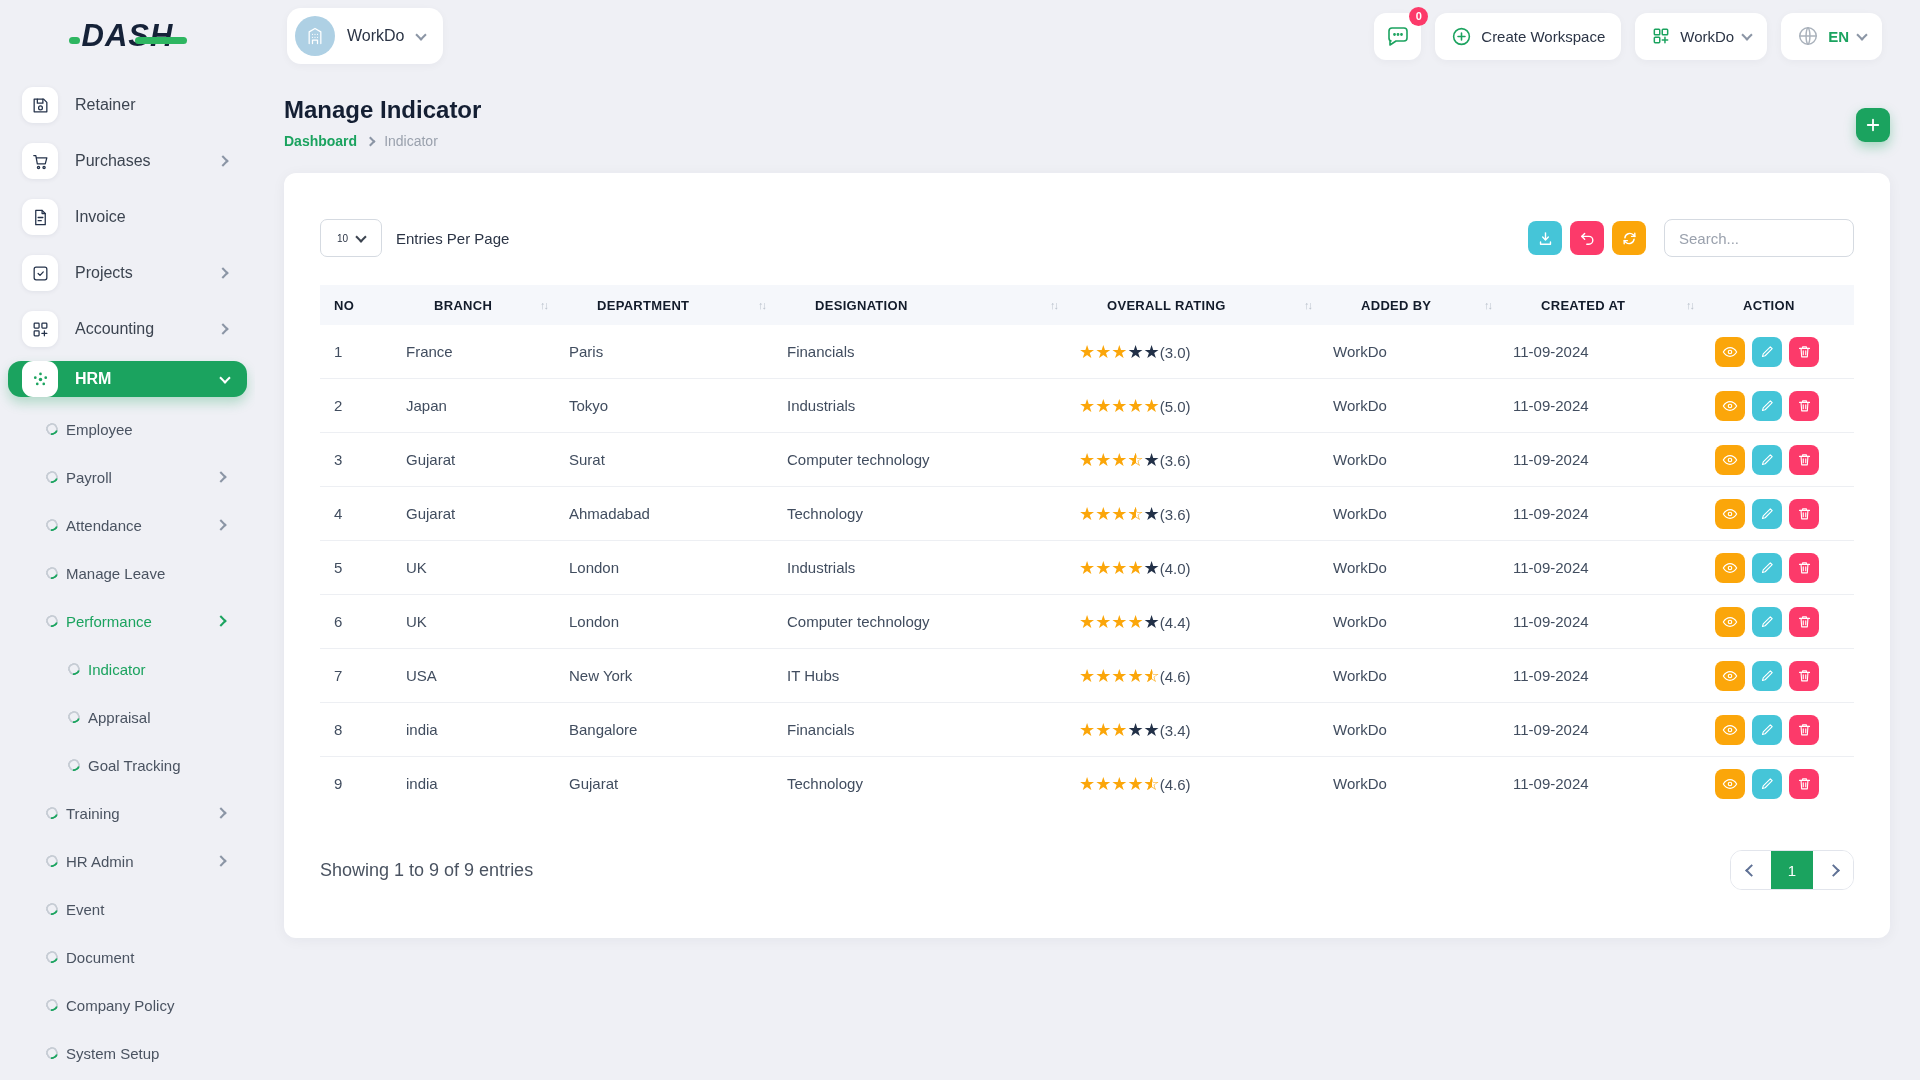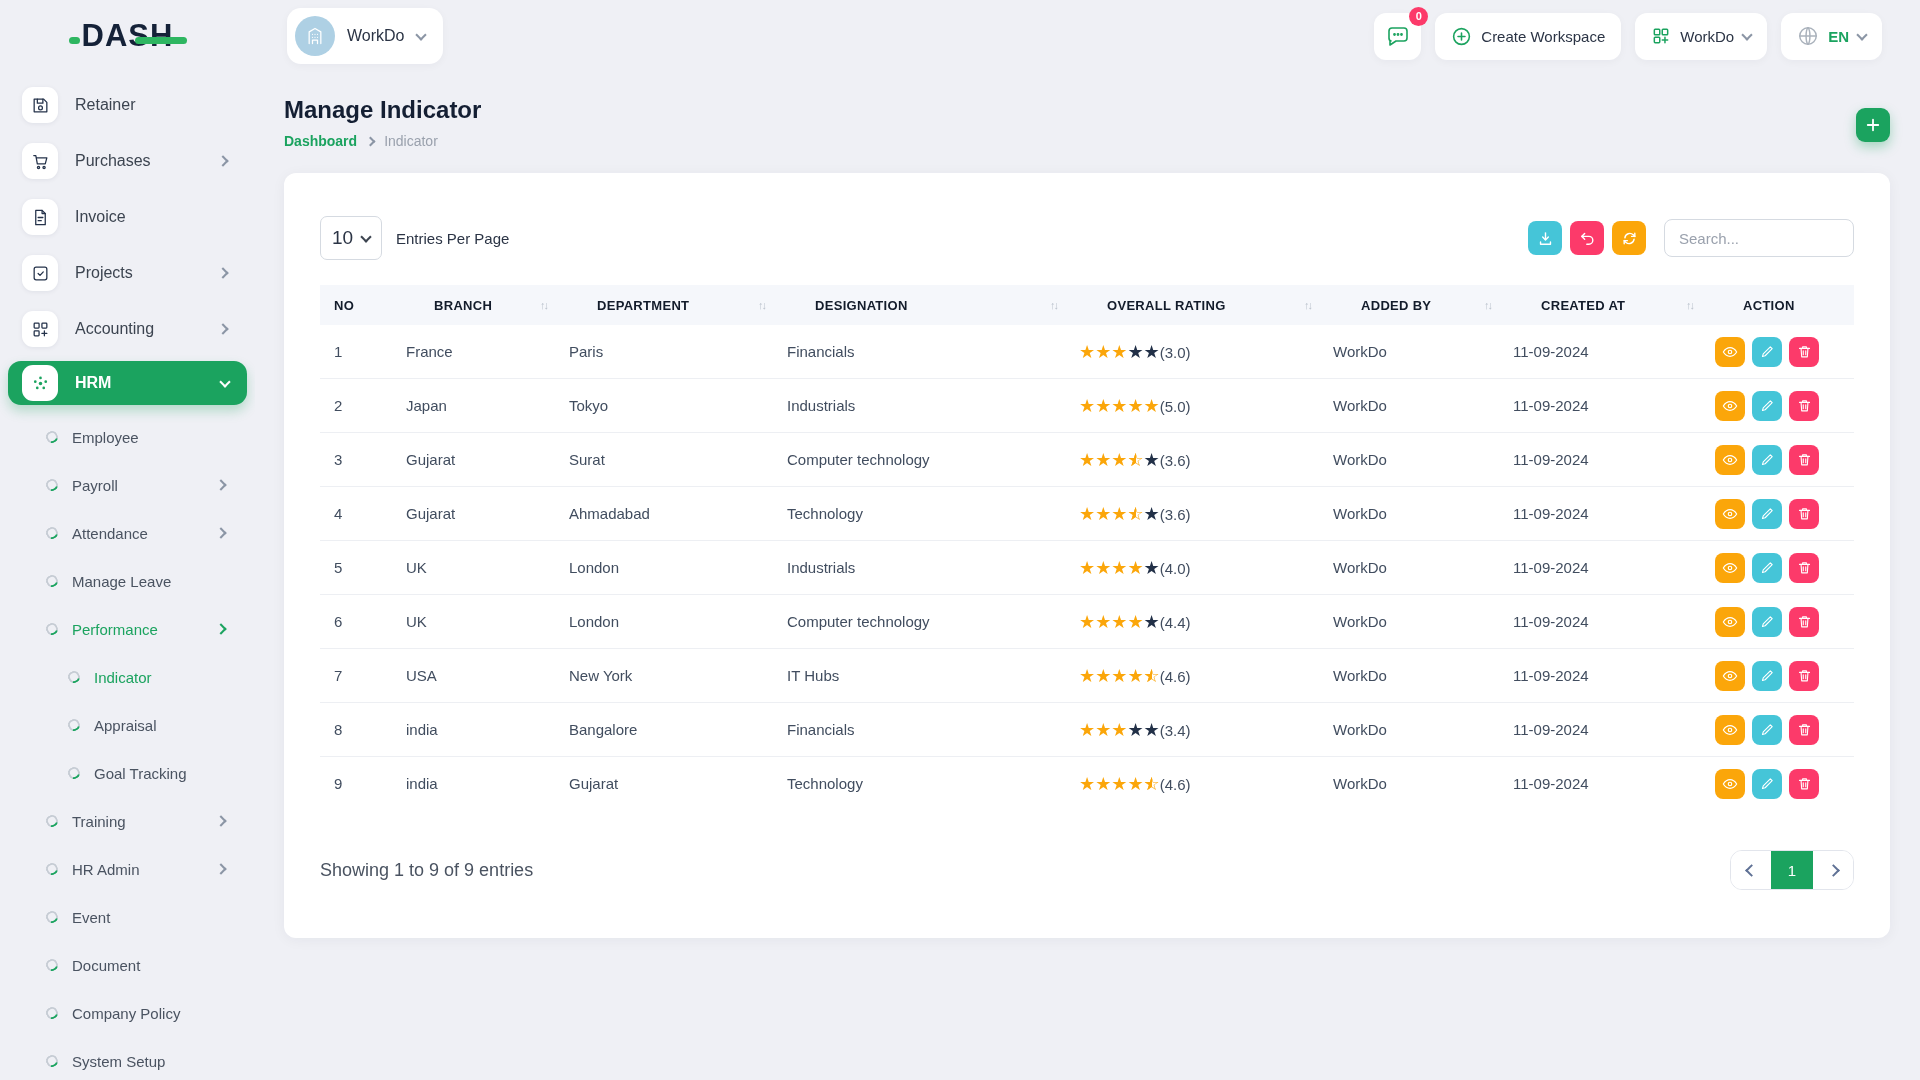--- a/index.html
+++ b/index.html
@@ -22,58 +22,58 @@
   .chev.down{transform:rotate(45deg);margin-top:-3px;}
   .chev.right{transform:rotate(-45deg);}
   .chev.left{transform:rotate(135deg);}
   .chev.small{width:6px;height:6px;}
   .chev.green{border-color:var(--green);}
   .chev.white{border-color:#fff;}
   .chev.dark{border-color:#3c4450;}
 
   
   .topbar{position:absolute;top:0;left:0;width:1920px;height:72px;display:flex;align-items:center;box-sizing:border-box;padding-right:38px;}
-  .logo-wrap{width:255px;display:flex;justify-content:center;}
+  .logo-wrap{width:255px;display:flex;justify-content:center;font-style:italic;}
   .logo{position:relative;font-weight:800;font-size:31px;letter-spacing:1px;color:#152238;cursor:pointer;}
   .logo .logo-bar{position:absolute;right:-14px;top:19px;width:52px;height:7px;border-radius:4px;background:#2eb661;}
   .logo .logo-dot{position:absolute;left:-13px;top:19px;width:11px;height:7px;border-radius:4px;background:#2eb661;}
   .ws-select{margin-left:32px;display:flex;align-items:center;gap:12px;background:#fff;border:none;border-radius:14px;padding:8px 18px 8px 8px;height:56px;box-sizing:border-box;box-shadow:0 2px 8px rgba(20,30,60,.04);cursor:pointer;font-size:16px;color:#2b3445;}
   .ws-avatar{width:40px;height:40px;border-radius:50%;background:#aed0e4;display:flex;align-items:center;justify-content:center;}
   .top-right{margin-left:auto;display:flex;align-items:center;gap:14px;}
   .icon-card{position:relative;width:47px;height:47px;border:none;border-radius:12px;background:#fff;display:flex;align-items:center;justify-content:center;box-shadow:0 2px 8px rgba(20,30,60,.04);cursor:pointer;}
   .badge{position:absolute;top:-6px;right:-7px;min-width:19px;height:19px;border-radius:10px;background:var(--pink);color:#fff;font-size:11px;font-weight:700;display:flex;align-items:center;justify-content:center;padding:0 4px;box-sizing:border-box;}
   .pill-card{display:flex;align-items:center;gap:9px;height:47px;border:none;border-radius:12px;background:#fff;box-shadow:0 2px 8px rgba(20,30,60,.04);cursor:pointer;padding:0 16px;font-family:"Liberation Sans",sans-serif;font-size:15px;color:#2b3445;}
   .pill-card .lang{color:var(--green);font-weight:600;}
 
   
   .sidebar{position:absolute;top:72px;left:0;width:255px;bottom:4px;box-sizing:border-box;padding:5px 0 0 0;overflow:hidden;}
   .side-item{height:56px;display:flex;align-items:center;gap:17px;padding-left:22px;cursor:pointer;font-size:16px;color:#3c4450;}
   .icon-box{width:36px;height:36px;border-radius:11px;background:#fff;box-shadow:0 1px 5px rgba(20,30,60,.07);display:flex;align-items:center;justify-content:center;color:#24324a;flex:0 0 auto;}
   .side-item .chev{margin-left:auto;margin-right:28px;}
-  .side-item.pill{height:44px;margin:4px 8px 8px 8px;padding-left:14px;border-radius:13px;background:var(--green);color:#fff;font-weight:700;box-shadow:0 6px 12px rgba(27,163,95,.28);justify-content:space-between;}
+  .side-item.pill{height:36px;margin:4px 8px 8px 8px;padding-left:14px;border-radius:13px;background:var(--green);color:#fff;font-weight:700;box-shadow:0 6px 12px rgba(27,163,95,.28);justify-content:space-between;}
   .side-item.pill .icon-box{box-shadow:none;color:var(--green);}
   .side-item.pill .chev{margin-right:18px;}
-  .side-sub{height:48px;display:flex;align-items:center;gap:14px;padding-left:46px;cursor:pointer;font-size:15px;color:#4a5361;}
+  .side-sub{height:48px;display:flex;align-items:center;gap:8px;padding-left:46px;cursor:pointer;font-size:15px;color:#4a5361;}
   .side-sub.lvl2{padding-left:68px;}
   .side-sub .chev{margin-left:auto;margin-right:30px;}
   .side-sub.active{color:var(--green);}
   .bullet{width:8px;height:8px;border-radius:50%;border:2px solid #c6ccd4;border-bottom-color:var(--green);transform:rotate(-30deg);flex:0 0 auto;}
 
   
   .main{position:absolute;left:255px;top:72px;right:0;bottom:0;box-sizing:border-box;padding:24px 30px 0 29px;}
   .page-head{position:relative;}
   .page-head h1{margin:0;font-size:24px;font-weight:700;color:#141f33;}
   .breadcrumb{margin-top:9px;font-size:14px;color:#9aa1ad;display:flex;align-items:center;gap:10px;}
   .breadcrumb a{color:var(--green);text-decoration:none;cursor:pointer;font-weight:bold;}
   .breadcrumb .chev{width:5px;height:5px;}
   .add-btn{position:absolute;right:0;top:12px;width:34px;height:34px;border:none;border-radius:9px;background:var(--green);color:#fff;display:flex;align-items:center;justify-content:center;cursor:pointer;box-shadow:0 5px 12px rgba(27,163,95,.35);}
 
   .card{margin-top:24px;height:765px;background:#fff;border-radius:12px;box-shadow:0 2px 14px rgba(20,30,60,.05);box-sizing:border-box;padding:46px 36px 0 36px;}
   .toolbar{display:flex;align-items:center;height:38px;}
-  .select{width:62px;height:44px;border:1px solid #d5dae1;border-radius:7px;display:flex;align-items:center;justify-content:center;gap:9px;font-size:19px;color:#2b3445;cursor:pointer;box-sizing:border-box;}
+  .select{width:62px;height:38px;border:1px solid #d5dae1;border-radius:7px;display:flex;align-items:center;justify-content:center;gap:9px;font-size:10px;color:#2b3445;cursor:pointer;box-sizing:border-box;}
   .toolbar-label{margin-left:14px;font-size:15px;color:#2b3445;}
   .toolbar-right{margin-left:auto;display:flex;align-items:center;gap:8px;}
   .sq{width:34px;height:34px;border:none;border-radius:8px;display:flex;align-items:center;justify-content:center;color:#fff;cursor:pointer;}
   .sq.teal{background:var(--teal);}
   .sq.pink{background:var(--pink);}
   .sq.orange{background:var(--orange);}
   .search{margin-left:10px;width:190px;height:38px;border:1px solid #d5dae1;border-radius:8px;box-sizing:border-box;padding:0 14px;font-family:"Liberation Sans",sans-serif;font-size:15px;color:#2b3445;outline:none;}
   .search::placeholder{color:#9aa1ad;}
 
   table.grid{margin-top:28px;border-collapse:collapse;table-layout:fixed;width:1534px;}

